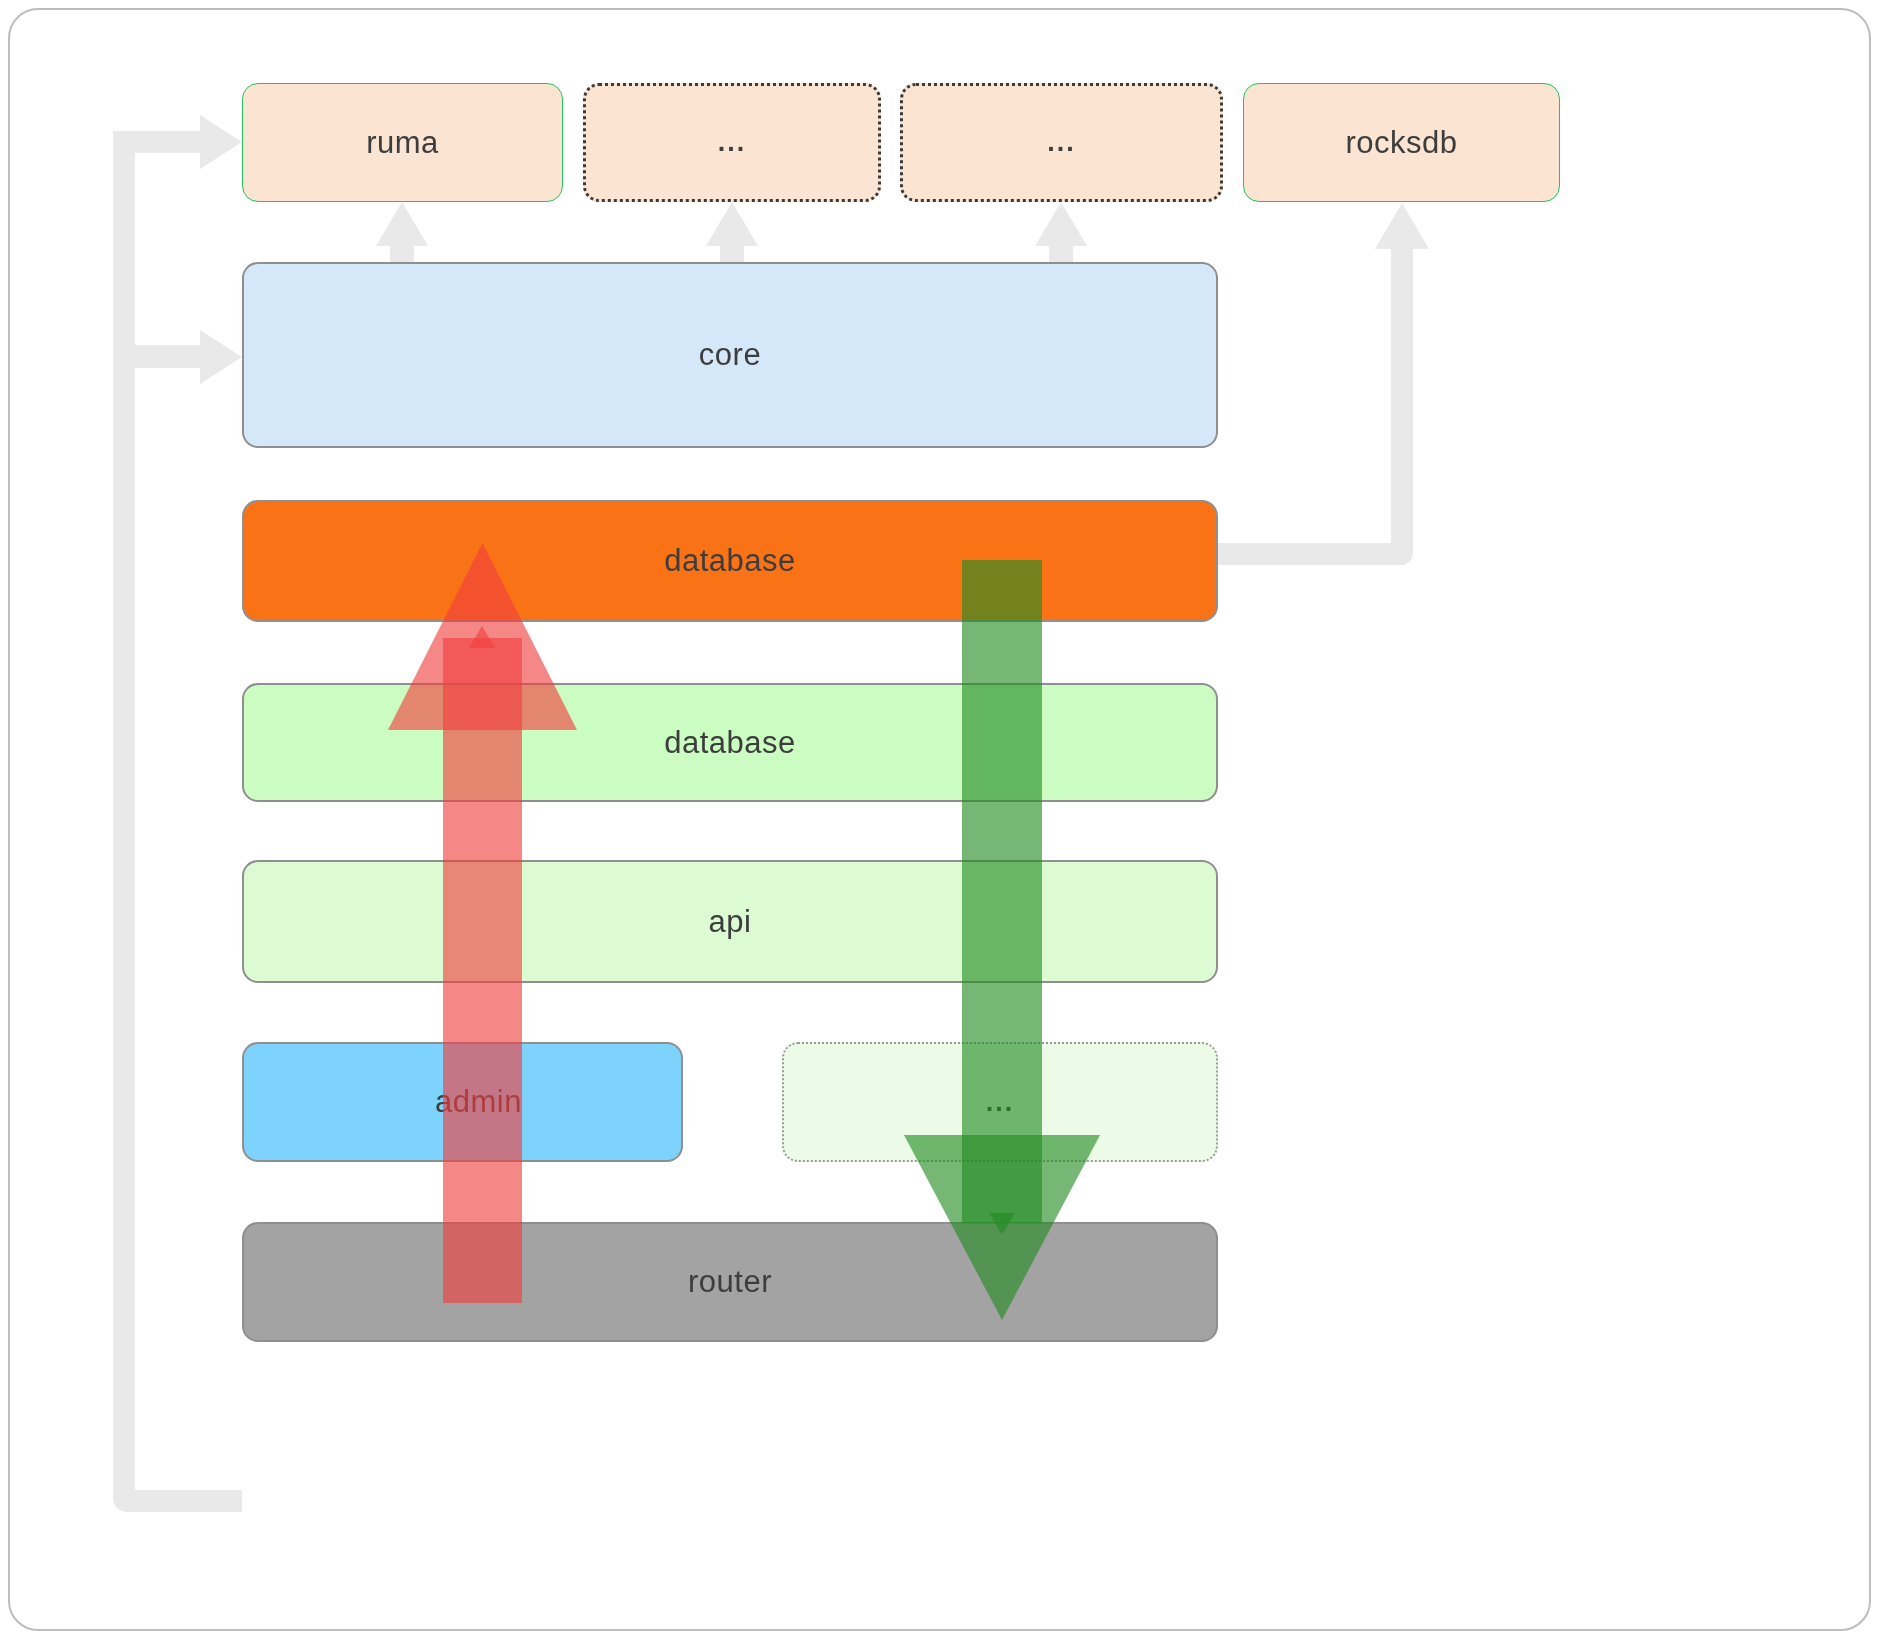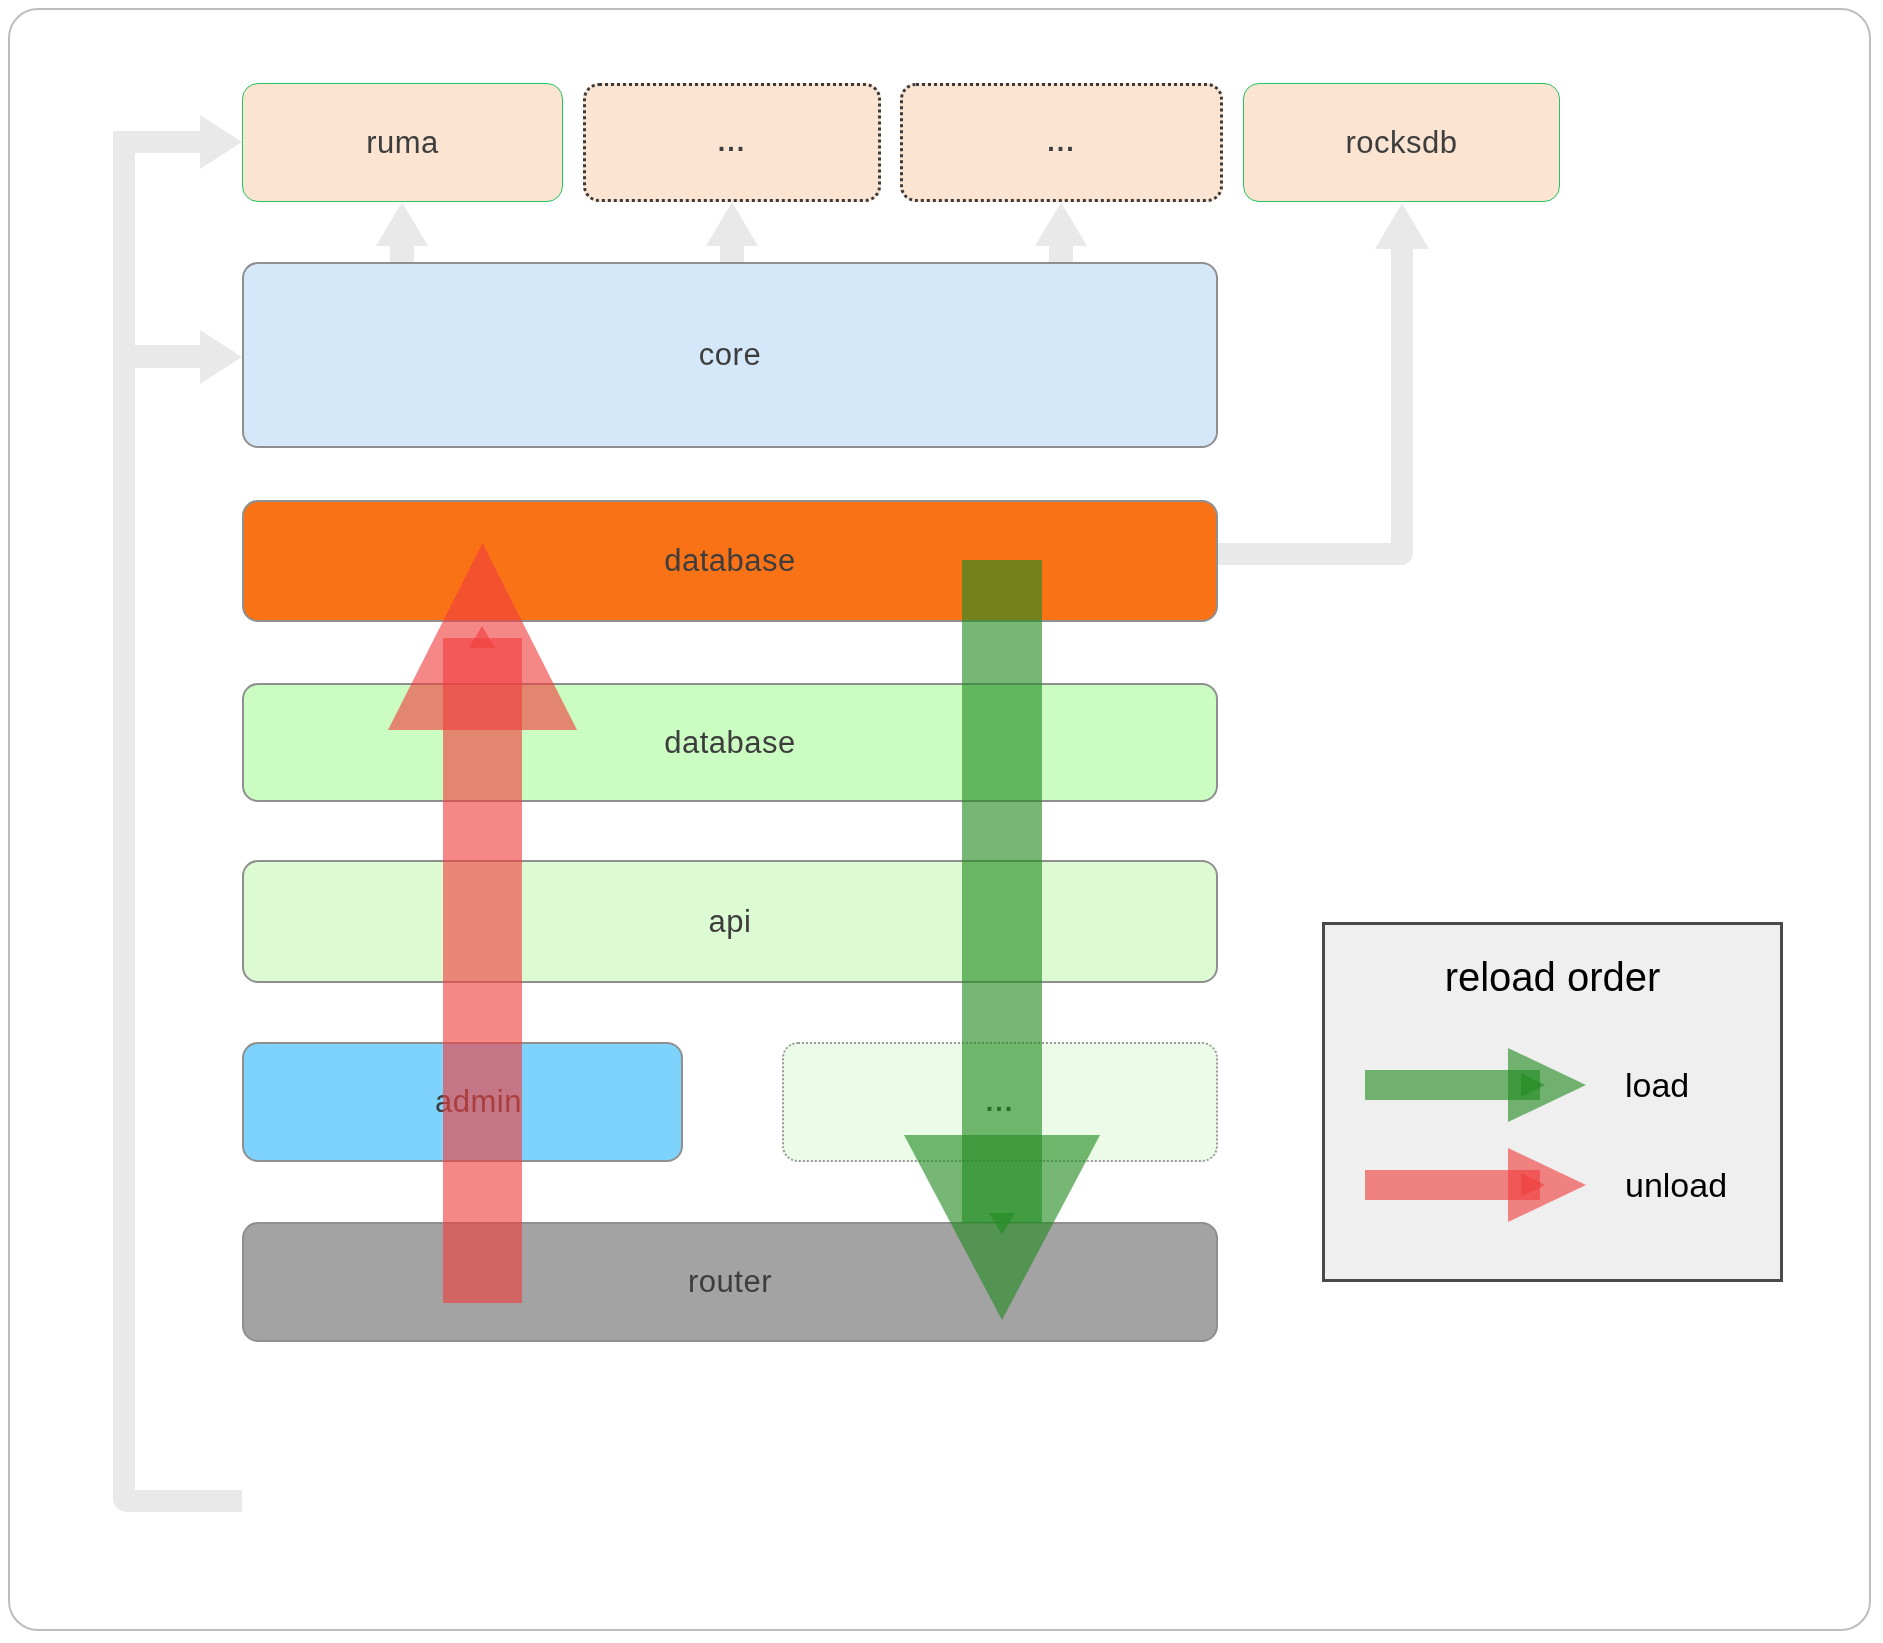--- a/index.html
+++ b/index.html
@@ -134,30 +134,13 @@
     <div class="red-part tri-up" style="left:388px;top:543px;width:189px;height:187px;clip-path:polygon(50% 0,100% 100%,0 100%);"></div>
     <div class="red-part tri-up" style="left:469px;top:626px;width:26px;height:22px;clip-path:polygon(50% 0,100% 100%,0 100%);"></div>
   </div>
 
   <div>
     <div class="green-part" style="left:962px;top:560px;width:80px;height:663px;"></div>
     <div class="green-part" style="left:904px;top:1135px;width:196px;height:185px;clip-path:polygon(0 0,100% 0,50% 100%);"></div>
     <div class="green-part" style="left:989px;top:1213px;width:26px;height:22px;clip-path:polygon(0 0,100% 0,50% 100%);"></div>
   </div>
 
-  <div class="legend">
-    <div class="legend-title">reload order</div>
-
-    <div>
-      <div class="green-part" style="left:40px;top:145px;width:175px;height:30px;"></div>
-      <div class="green-part" style="left:183px;top:123px;width:78px;height:74px;clip-path:polygon(0 0,100% 50%,0 100%);"></div>
-      <div class="green-part" style="left:196px;top:148px;width:24px;height:24px;clip-path:polygon(0 0,100% 50%,0 100%);"></div>
-      <div class="legend-label" style="left:300px;top:123px;">load</div>
-    </div>
-
-    <div>
-      <div class="red-part" style="left:40px;top:245px;width:175px;height:30px;"></div>
-      <div class="red-part" style="left:183px;top:223px;width:78px;height:74px;clip-path:polygon(0 0,100% 50%,0 100%);"></div>
-      <div class="red-part" style="left:196px;top:248px;width:24px;height:24px;clip-path:polygon(0 0,100% 50%,0 100%);"></div>
-      <div class="legend-label" style="left:300px;top:223px;">unload</div>
-    </div>
-  </div>
 </div>
 
 </body></html>

